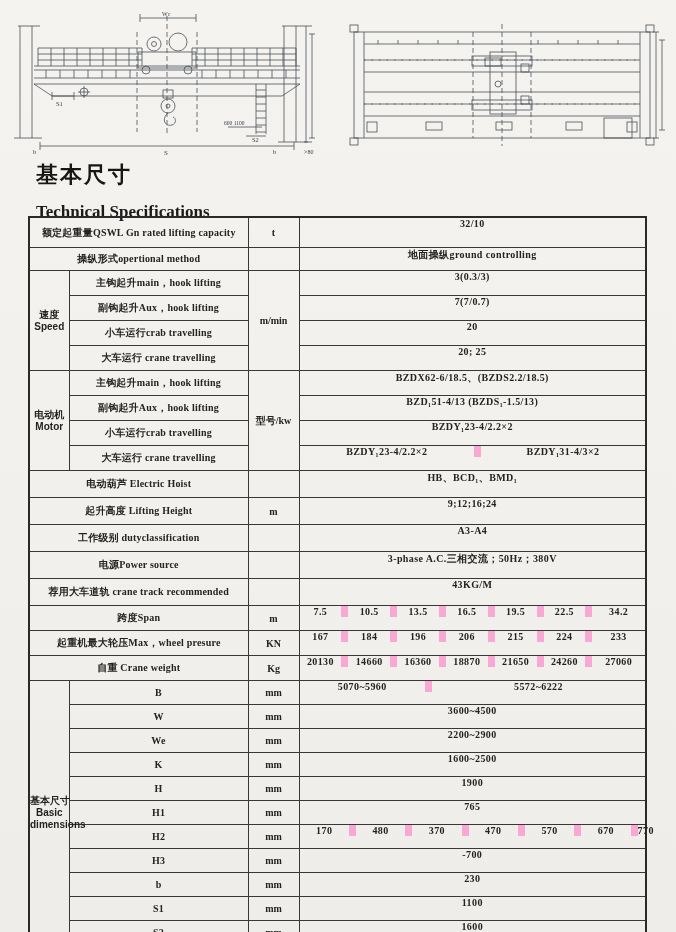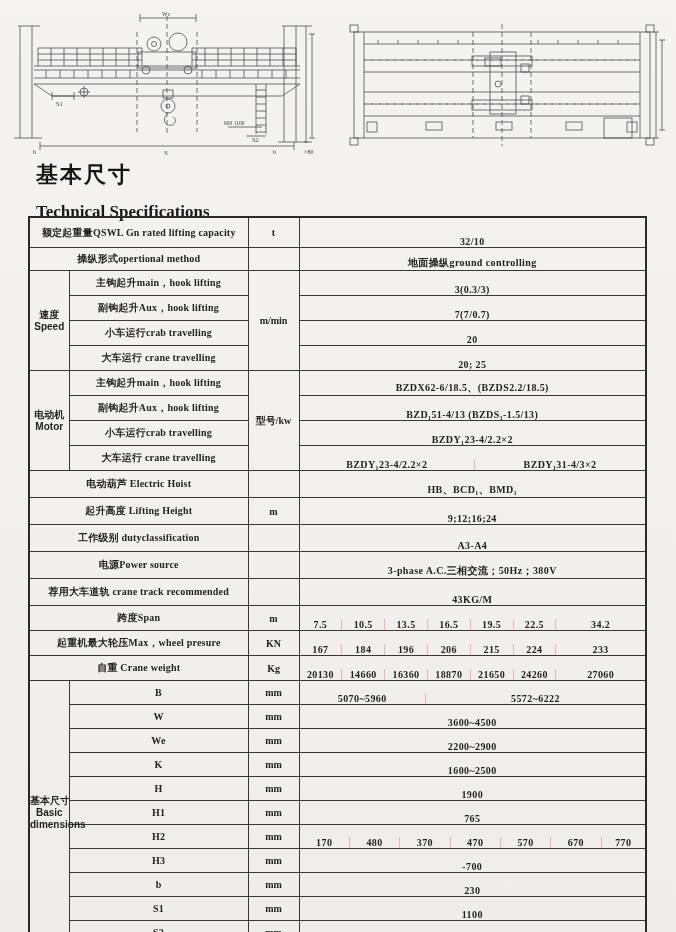--- a/index.html
+++ b/index.html
@@ -22,23 +22,23 @@
   table.spec { position:absolute; top:216px; left:28px; width:618px;
     border-collapse:collapse; table-layout:fixed; border:2px solid #2a2a2a; }
   table.spec td { border:1px solid #383838; padding:0; text-align:center; vertical-align:middle;
     font-weight:700; font-size:10px; color:#232323; overflow:visible; }
   .rA td{height:29px} .rB td{height:22px} .rC td{height:24px}
   .rD td{height:26px} .rE td{height:24px} .rF td{height:23px}
   td.grp { font-family:"Liberation Sans",sans-serif; font-size:9px; line-height:1.2; white-space:nowrap; }
   td.lbl, td.itm { font-size:10px; letter-spacing:0.2px; }
   td.unit { font-size:10px; }
   td.val { padding:0; }
-  .flex { display:flex; width:100%; height:100%; align-items:flex-end; }
+  .flex { display:flex; width:100%; height:100%; align-items:flex-start; }
   .vc { flex:1 1 auto; display:flex; align-items:center; justify-content:center;
-    border-left:1px solid #f9a8d4; letter-spacing:0.4px; }
+    border-left:7px solid #f9a8d4; letter-spacing:0.4px; }
   .vc:first-child { border-left:none; }
   .sw { flex:0 0 12.1%; }          
   .w7 { flex:0 0 14.285%; }        
   .wb { flex:0 0 36.3%; }          
   .half { flex:0 0 50.5%; }        
 </style>
 </head>
 <body>
 
 <div class="drawings">

